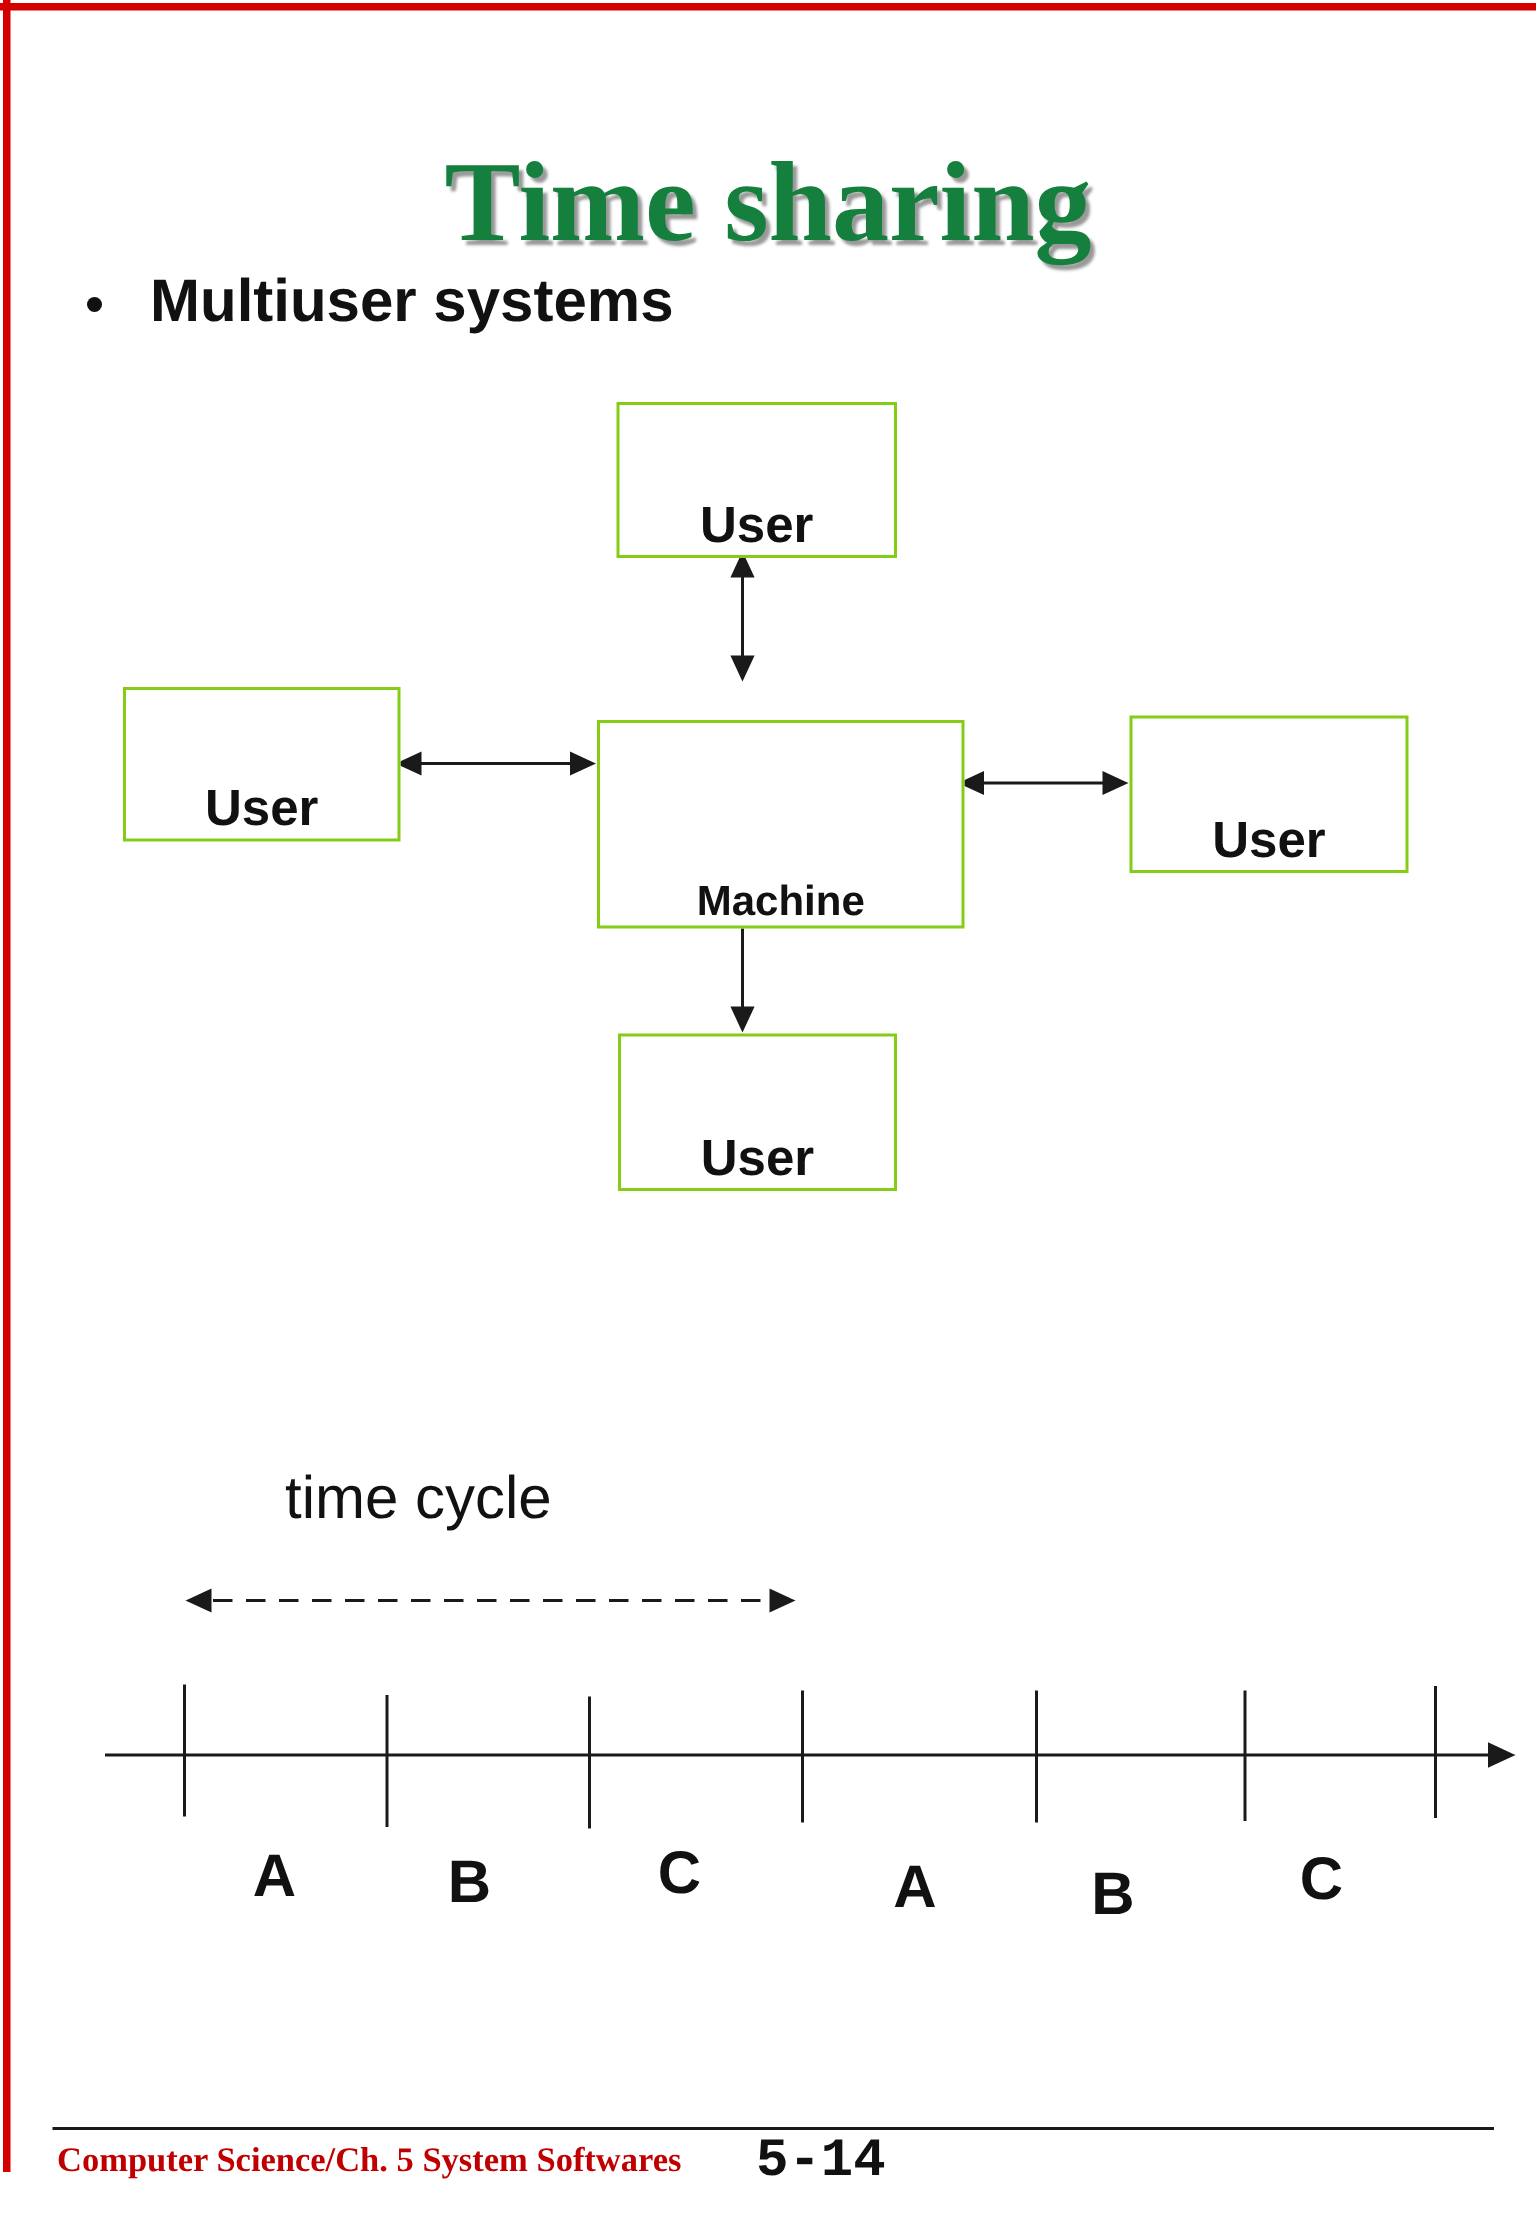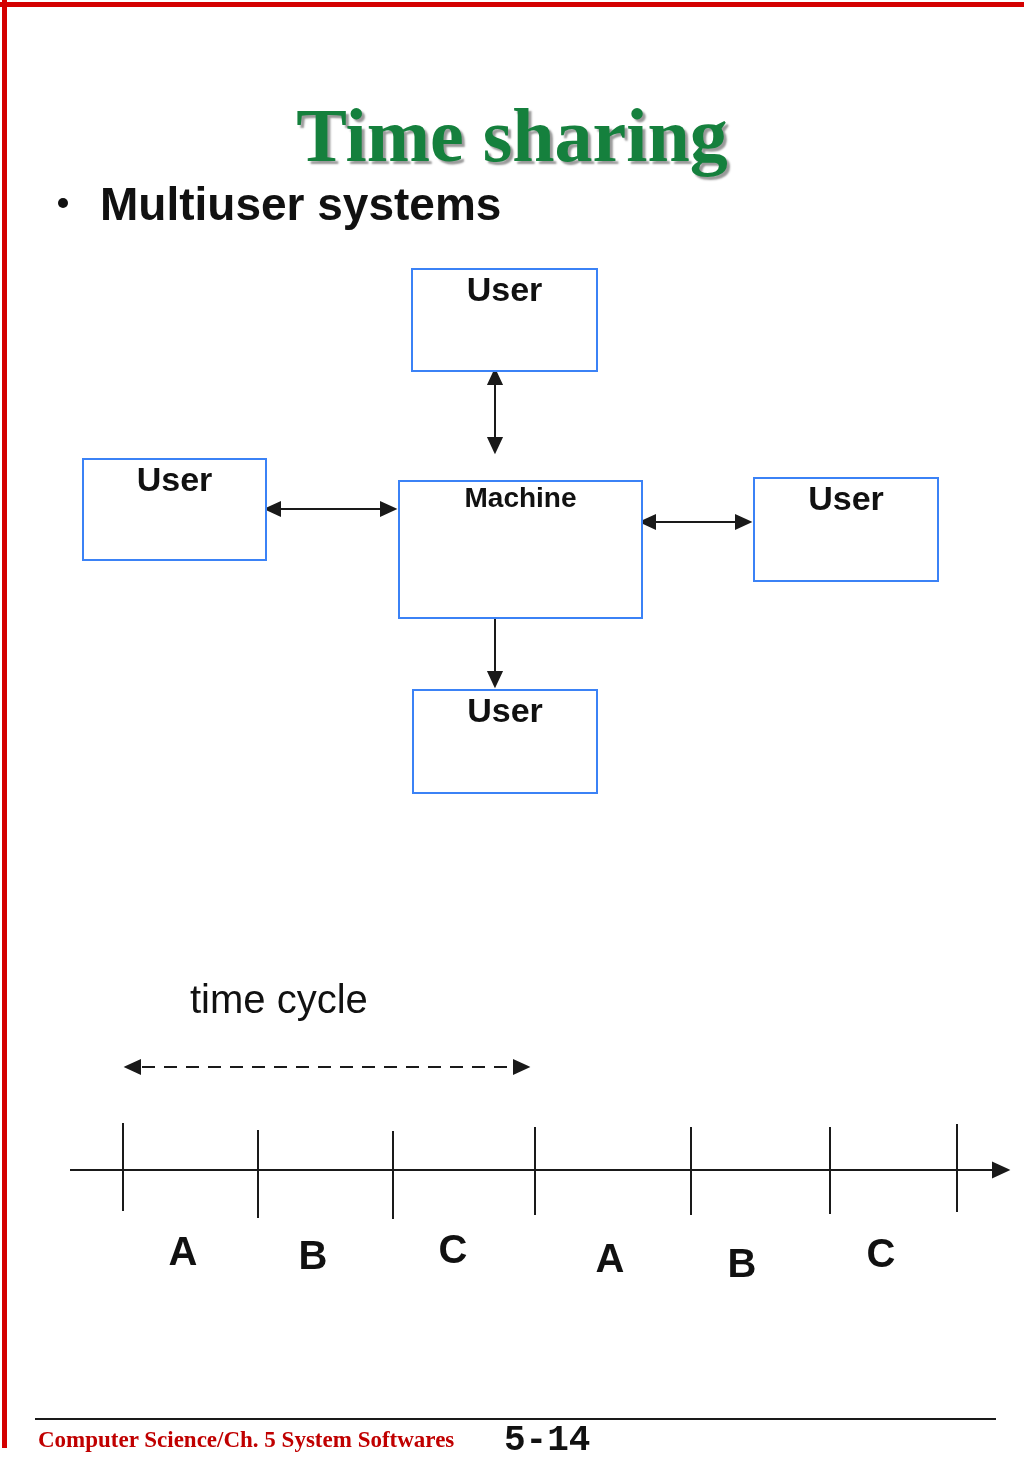--- a/index.html
+++ b/index.html
@@ -8,23 +8,23 @@
   .abs{position:absolute;}
   
   .accent-top{left:0;top:2px;width:1024px;height:5px;background:#d40000;}
   .accent-left{left:2px;top:0;width:5px;height:1448px;background:#d40000;}
   
   .title{left:0;top:46px;width:1024px;text-align:center;
          font-family:"Liberation Serif",serif;font-weight:bold;font-size:76px;line-height:76px;
          color:#15803d;text-shadow:3px 3px 2px #999;}
   
   .bullet-dot{left:58px;top:198px;width:10px;height:10px;border-radius:50%;background:#111;}
-  .bullet-text{left:100px;top:178px;font-size:46px;line-height:1.15;font-weight:bold;color:#111;}
+  .bullet-text{left:100px;top:178px;font-size:40px;line-height:1.15;font-weight:bold;color:#111;}
   
-  .node{border:2px solid #3b82f6;background:#fff;display:flex;align-items:flex-start;justify-content:center;
+  .node{border:2px solid #84cc16;background:#fff;display:flex;align-items:flex-end;justify-content:center;
         font-weight:bold;color:#111;}
   .n-top{left:411px;top:268px;width:183px;height:100px;font-size:34px;}
   .n-left{left:82px;top:458px;width:181px;height:99px;font-size:34px;}
   .n-machine{left:398px;top:480px;width:241px;height:135px;font-size:28px;}
   .n-right{left:753px;top:477px;width:182px;height:101px;font-size:34px;}
   .n-bottom{left:412px;top:689px;width:182px;height:101px;font-size:34px;}
   
   .time-cycle{left:190px;top:975px;font-size:40px;line-height:1.2;font-weight:normal;color:#111;}
   .slot{font-size:40px;line-height:1;font-weight:bold;color:#111;transform:translateX(-50%);}
   .slot-a1{left:183px;top:1231px;}

